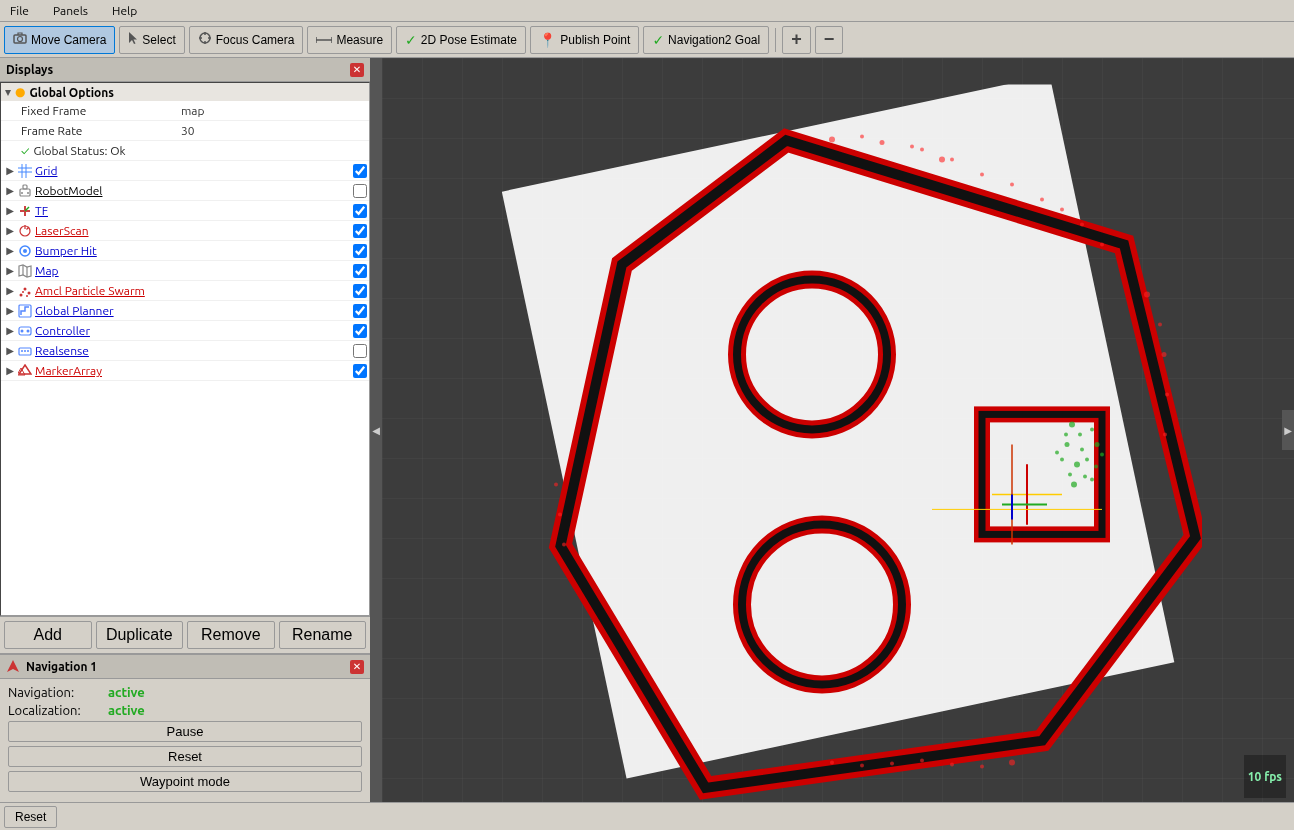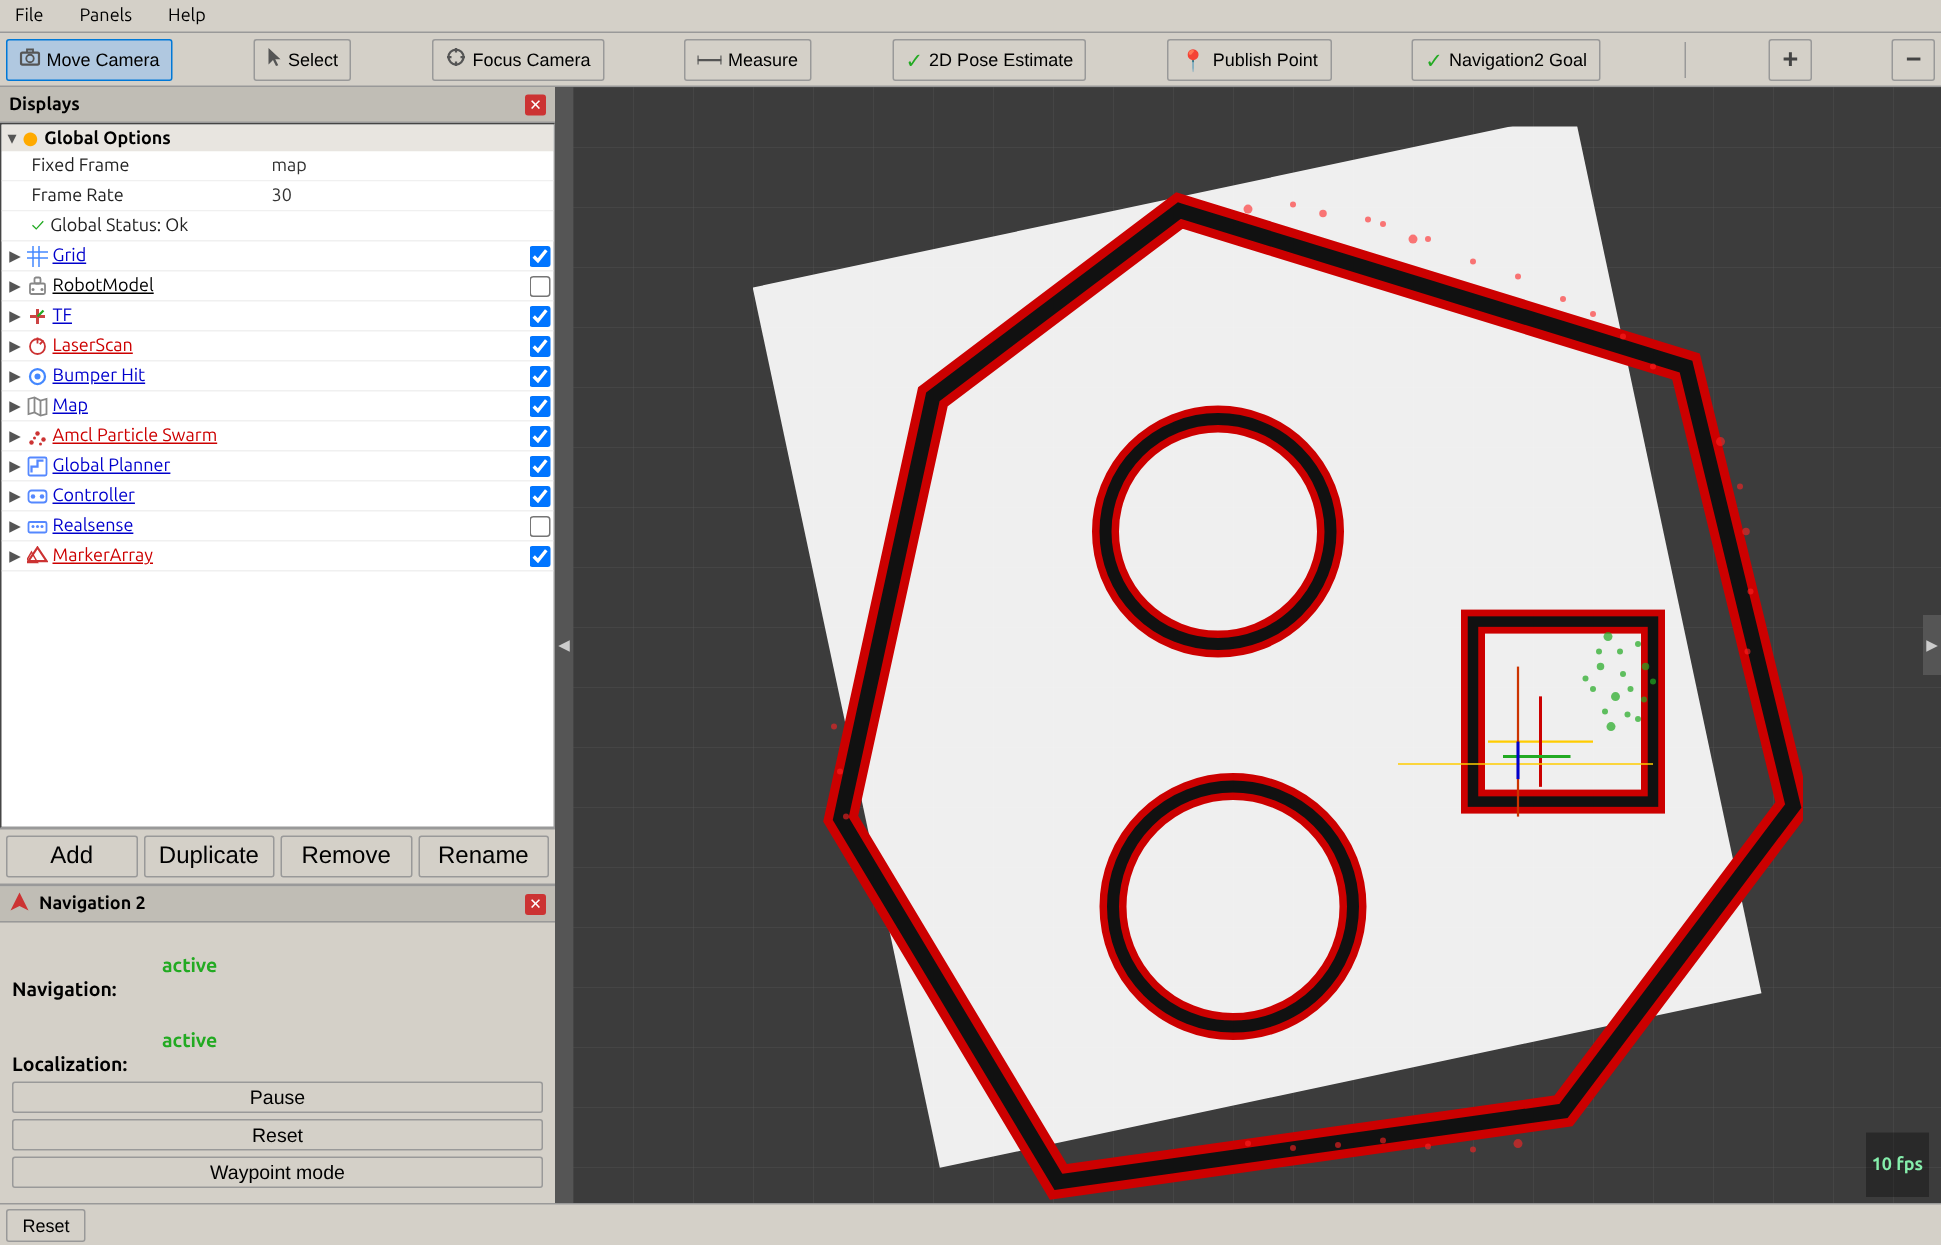--- a/index.html
+++ b/index.html
@@ -3,21 +3,21 @@
   <meta charset="utf-8">
   <style>
     * { box-sizing: border-box; margin: 0; padding: 0; }
     body { font-family: 'Ubuntu', 'DejaVu Sans', sans-serif; font-size: 12px; background: #3c3c3c; color: #000; overflow: hidden; width: 1294px; height: 830px; display: flex; flex-direction: column; }
 
     
     #menubar { background: #d4d0c8; border-bottom: 1px solid #999; display: flex; align-items: center; padding: 2px 4px; gap: 12px; height: 22px; }
     .menu-item { font-size: 12px; cursor: pointer; padding: 2px 6px; }
 
     
-    #toolbar { background: #d4d0c8; border-bottom: 1px solid #999; display: flex; align-items: center; padding: 2px 4px; gap: 4px; height: 36px; flex-shrink: 0; justify-content: space-between; }
+    #toolbar { background: #d4d0c8; border-bottom: 1px solid #999; display: flex; align-items: center; padding: 2px 4px; gap: 4px; height: 36px; flex-shrink: 0; }
     .toolbar-btn { display: flex; align-items: center; gap: 4px; padding: 3px 8px; border: 1px solid #999; background: #d4d0c8; cursor: pointer; font-size: 12px; height: 28px; border-radius: 2px; }
     .toolbar-btn.active { background: #b0c8e0; border-color: #0078d7; }
     .toolbar-separator { width: 1px; height: 24px; background: #999; margin: 0 2px; }
 
     
     #main { display: flex; flex: 1; overflow: hidden; }
 
     
     #left-panel { width: 370px; display: flex; flex-direction: column; background: #d4d0c8; flex-shrink: 0; }
 
@@ -47,21 +47,21 @@
 
     
     #displays-buttons { display: flex; gap: 4px; padding: 4px; background: #d4d0c8; border-top: 1px solid #999; }
     .panel-btn { flex: 1; padding: 4px 8px; border: 1px solid #999; background: #d4d0c8; cursor: pointer; font-size: 16px; border-radius: 2px; }
 
     
     #nav-panel { background: #d4d0c8; border-top: 2px solid #999; padding: 0; }
     .nav-panel-header { background: #c0bdb5; border-bottom: 1px solid #999; display: flex; align-items: center; justify-content: space-between; padding: 3px 6px; height: 24px; }
     .nav-content { padding: 6px 8px; }
     .nav-row { display: flex; align-items: center; margin-bottom: 4px; }
-    .nav-label { font-weight: bold; font-size: 13px; width: 100px; margin-top: 32px; }
+    .nav-label { font-weight: normal; font-size: 13px; width: 100px; }
     .nav-status-active { color: #22aa22; font-size: 13px; font-weight: bold; }
     .nav-button { width: 100%; padding: 2px; border: 1px solid #999; background: #d4d0c8; cursor: pointer; font-size: 13px; border-radius: 2px; margin-bottom: 4px; }
 
     
     #bottom-bar { display: flex; align-items: center; padding: 2px 4px; background: #d4d0c8; border-top: 1px solid #999; height: 28px; flex-shrink: 0; }
     .reset-btn { padding: 3px 10px; border: 1px solid #999; background: #d4d0c8; cursor: pointer; font-size: 12px; border-radius: 2px; }
 
     
     #viewport { flex: 1; position: relative; background: #3c3c3c; overflow: hidden; }
 
@@ -330,21 +330,21 @@
     </div>
 
     <div id="nav-panel">
       <div class="nav-panel-header">
         <div style="display:flex; align-items:center; gap:6px;">
           <span style="color:#cc3333;">
             <svg width="14" height="14" viewBox="0 0 14 14">
                 <polygon points="7,1 13,13 7,10 1,13" fill="#cc3333"></polygon>
               </svg>
           </span>
-          <span class="panel-title">Navigation 2</span>
+          <span class="panel-title">Navigation 1</span>
         </div>
         <div class="close-btn">✕</div>
       </div>
       <div class="nav-content">
         <div class="nav-row">
           <span class="nav-label">Navigation:</span>
           <span class="nav-status-active">active</span>
         </div>
         <div class="nav-row">
           <span class="nav-label">Localization:</span>

